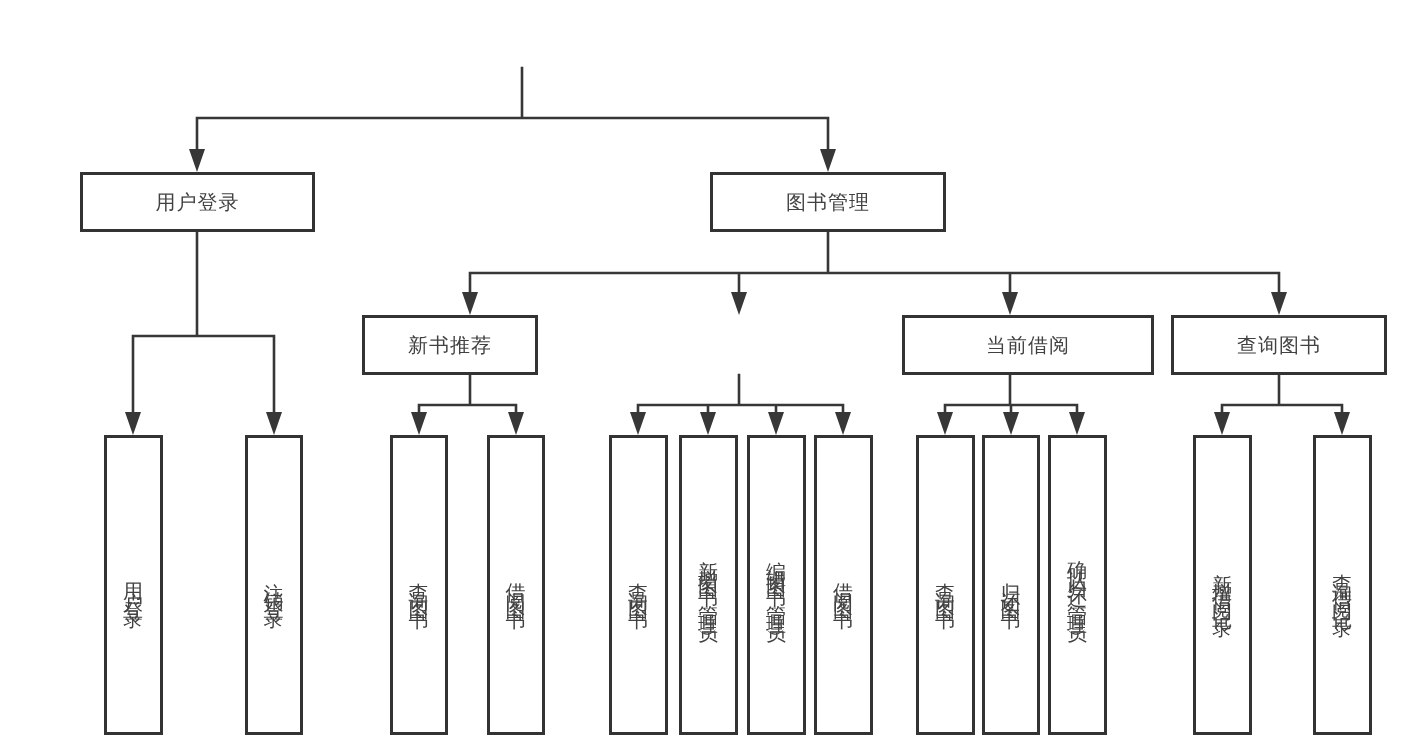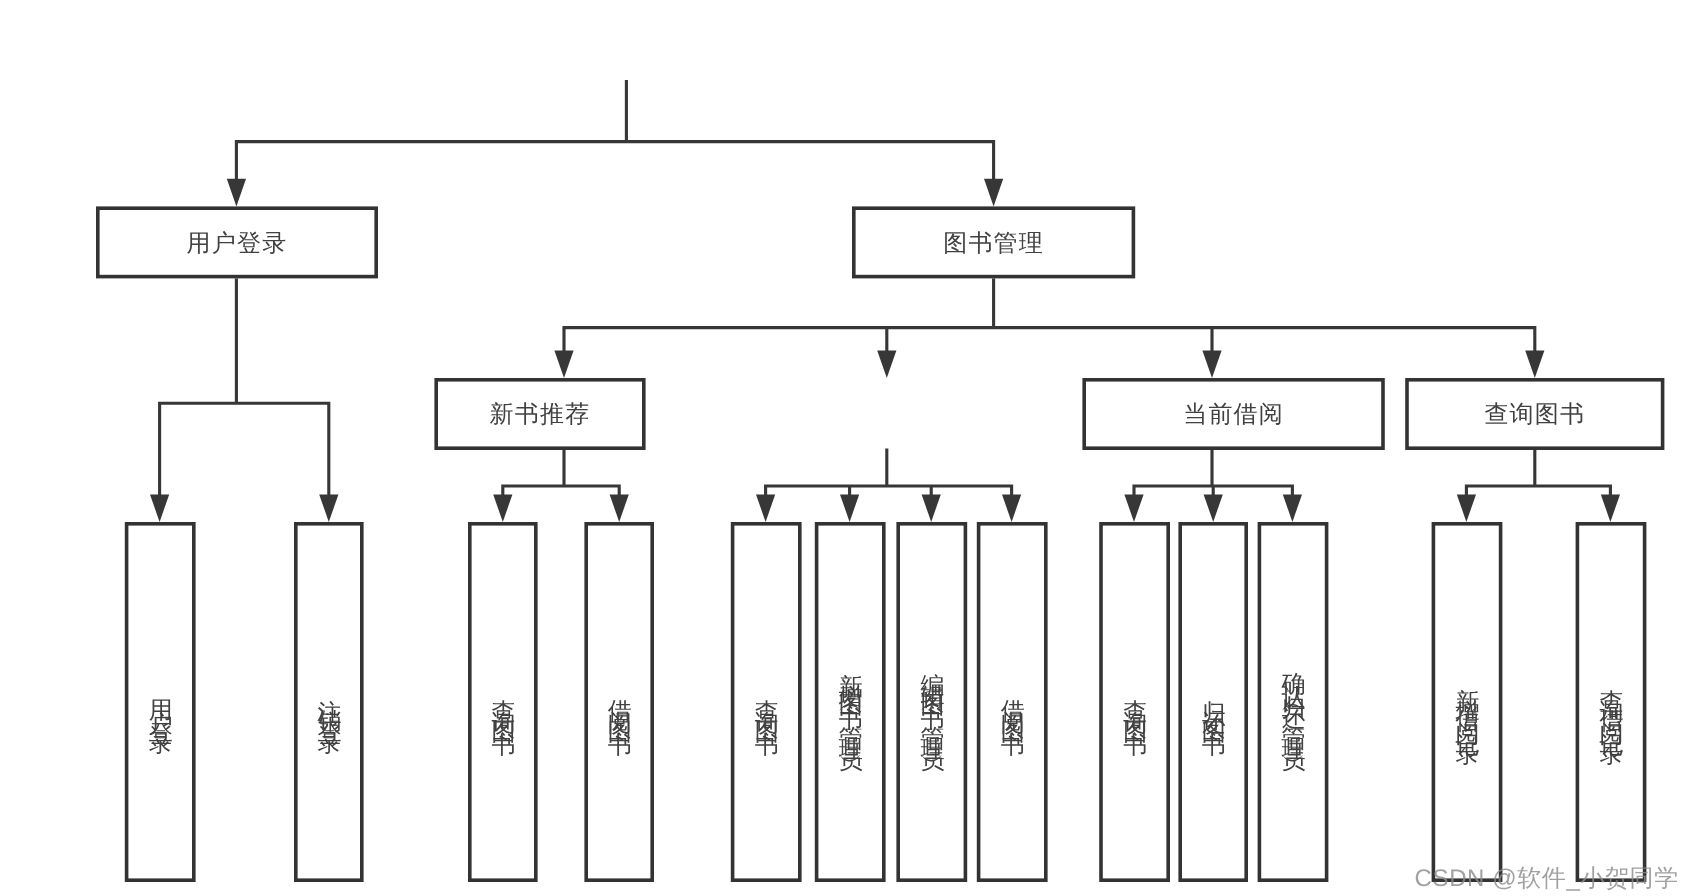--- a/index.html
+++ b/index.html
@@ -133,14 +133,13 @@
     <span>确认归还（管理员）</span>
   </div>
 
   <div class="node v" style="left:1193px;top:435px;width:59px;height:300px">
     <span>新增借阅记录</span>
   </div>
   <div class="node v" style="left:1313px;top:435px;width:59px;height:300px">
     <span>查询借阅记录</span>
   </div>
 
-  <div class="watermark">CSDN @软件_小贺同学</div>
 </div>
 
 </body></html>

